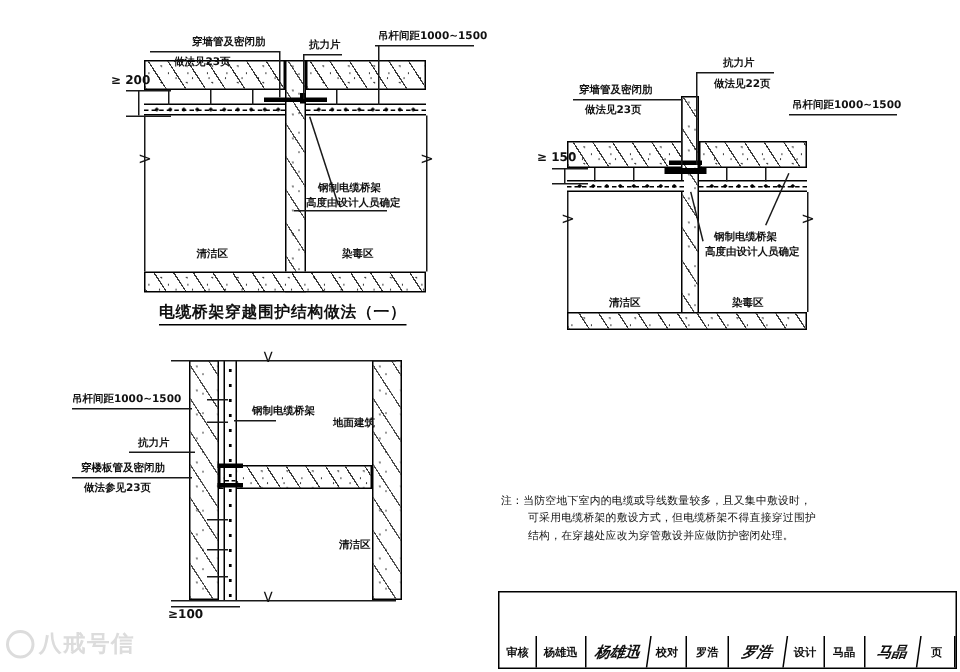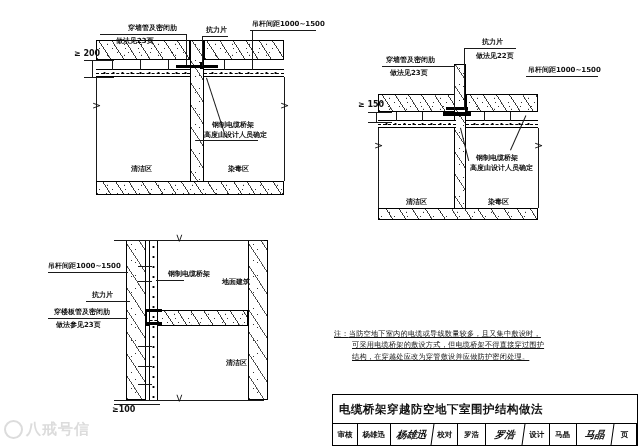--- a/index.html
+++ b/index.html
@@ -179,20 +179,21 @@
 
     <div class="ln" style="left:206px;top:62px;width:1px;height:62px;
          transform:rotate(-18deg);transform-origin:top left;"></div>
     <div class="ln h" style="left:196px;top:124px;width:62px;"></div>
     <div class="lbl" style="left:212px;top:105px;">钢制电缆桥架</div>
     <div class="lbl" style="left:204px;top:115px;">高度由设计人员确定</div>
 
     <div class="lbl" style="left:131px;top:149px;">清洁区</div>
     <div class="lbl" style="left:228px;top:149px;">染毒区</div>
 
+    <div class="title" style="left:106px;top:185px;">电缆桥架穿越围护结构做法（一）</div>
   </div>
 
   <div class="fig" style="left:330px;top:8px;width:310px;height:250px;">
 
     <div class="slab" style="left:48px;top:86px;width:78px;height:18px;"></div>
     <div class="slab" style="left:136px;top:86px;width:72px;height:18px;"></div>
 
     <div class="wall" style="left:124px;top:56px;width:12px;height:156px;"></div>
 
     <div class="tray" style="left:48px;top:112px;width:78px;height:8px;"></div>
@@ -285,30 +286,29 @@
     <div class="lbl" style="left:138px;top:44px;">钢制电缆桥架</div>
 
     <div class="lbl" style="left:192px;top:52px;">地面建筑</div>
     <div class="lbl" style="left:196px;top:133px;">清洁区</div>
 
     <div class="ln h" style="left:84px;top:178px;width:46px;"></div>
     <div class="dim" style="left:82px;top:179px;">≥100</div>
 
   </div>
 
-  <div style="position:absolute;left:334px;top:316px;width:300px;text-decoration:underline;">
+  <div style="position:absolute;left:334px;top:316px;width:300px;">
     <div class="note" style="position:relative;left:0;top:0;">
       <span>注：</span><span>当防空地下室内的电缆或导线数量较多，且又集中敷设时，</span>
     </div>
     <div class="note" style="position:relative;left:18px;top:0;">可采用电缆桥架的敷设方式，但电缆桥架不得直接穿过围护</div>
     <div class="note" style="position:relative;left:18px;top:0;">结构，在穿越处应改为穿管敷设并应做防护密闭处理。</div>
   </div>
 
   <div class="tb">
-    <div class="tb-main">电缆桥架穿越防空地下室围护结构做法</div>
     <div class="tb-row">
       <div class="tb-c" style="width:26px;">审核</div>
       <div class="tb-c" style="width:34px;">杨雄迅</div>
       <div class="tb-c sig" style="width:44px;">杨雄迅</div>
       <div class="tb-c" style="width:26px;">校对</div>
       <div class="tb-c" style="width:30px;">罗浩</div>
       <div class="tb-c sig" style="width:40px;">罗浩</div>
       <div class="tb-c" style="width:26px;">设计</div>
       <div class="tb-c" style="width:28px;">马晶</div>
       <div class="tb-c sig" style="width:38px;">马晶</div>

